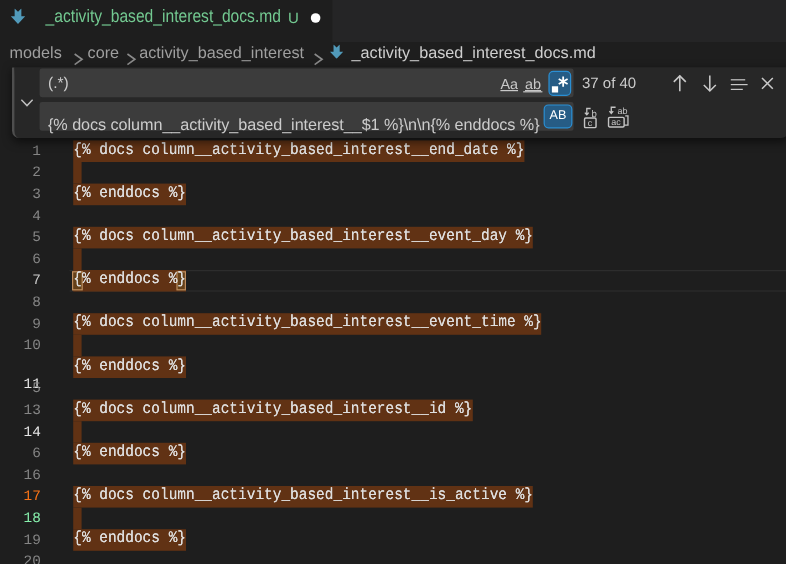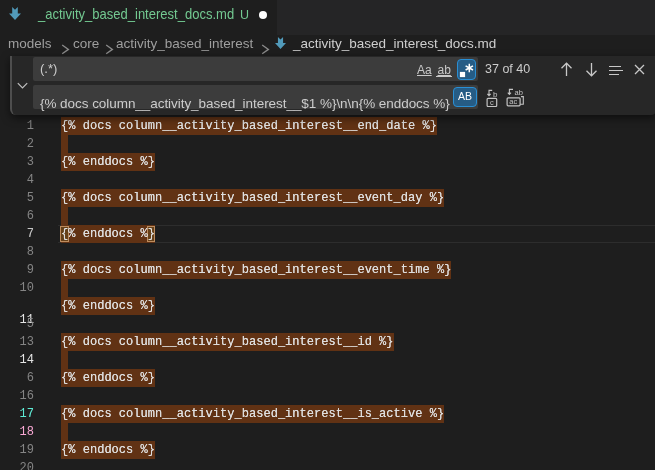--- a/index.html
+++ b/index.html
@@ -91,24 +91,24 @@
     <div class="abs num" style="top:203px;color:#858585">5</div>
     <div class="abs num" style="top:221px;color:#858585">13</div>
     <div class="abs hl" style="left:61px;top:221px;width:332.58000000000004px;height:18px;"></div>
     <div class="abs codeline" style="top:221px;">{% docs column__activity_based_interest__id %}</div>
     <div class="abs num" style="top:239px;color:#e5e5e5">14</div>
     <div class="abs hl" style="left:61px;top:239px;width:7.2px;height:18px;"></div>
     <div class="abs num" style="top:257px;color:#858585">6</div>
     <div class="abs hl" style="left:61px;top:257px;width:93.99000000000001px;height:18px;"></div>
     <div class="abs codeline" style="top:257px;">{% enddocs %}</div>
     <div class="abs num" style="top:275px;color:#858585">16</div>
-    <div class="abs num" style="top:293px;color:#5eead4">17</div>
+    <div class="abs num" style="top:293px;color:#f97316">17</div>
     <div class="abs hl" style="left:61px;top:293px;width:383.19px;height:18px;"></div>
     <div class="abs codeline" style="top:293px;">{% docs column__activity_based_interest__is_active %}</div>
-    <div class="abs num" style="top:311px;color:#f9a8d4">18</div>
+    <div class="abs num" style="top:311px;color:#86efac">18</div>
     <div class="abs hl" style="left:61px;top:311px;width:7.2px;height:18px;"></div>
     <div class="abs num" style="top:329px;color:#858585">19</div>
     <div class="abs hl" style="left:61px;top:329px;width:93.99000000000001px;height:18px;"></div>
     <div class="abs codeline" style="top:329px;">{% enddocs %}</div>
     <div class="abs num" style="top:347px;color:#858585">20</div>
   </div>
 
 <div class="abs" id="widget"></div>
 <svg class="abs" style="left:17px;top:81.5px;" width="11" height="8" viewBox="0 0 11 8">
     <path d="M0.8 1.2 L5.5 6 L10.2 1.2" stroke="#c0c0c0" stroke-width="1.2" fill="none"></path>

